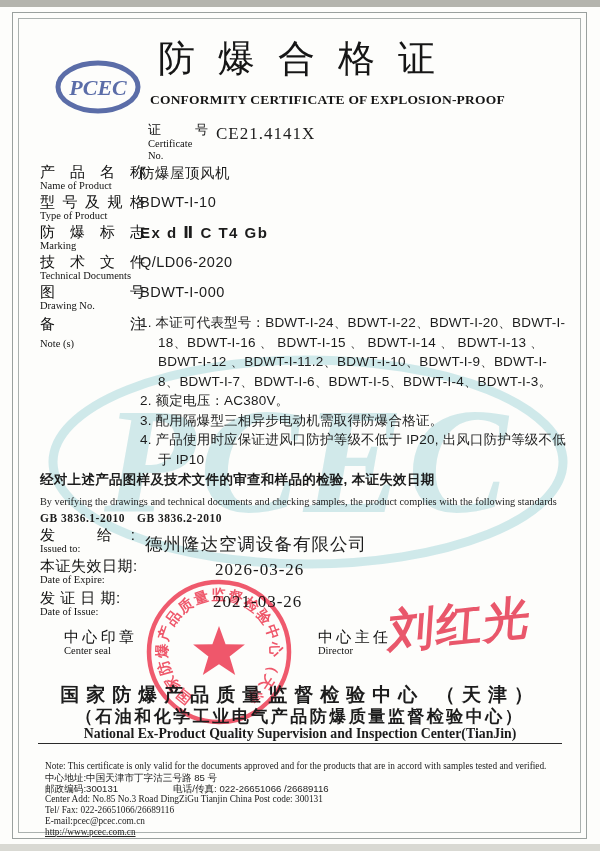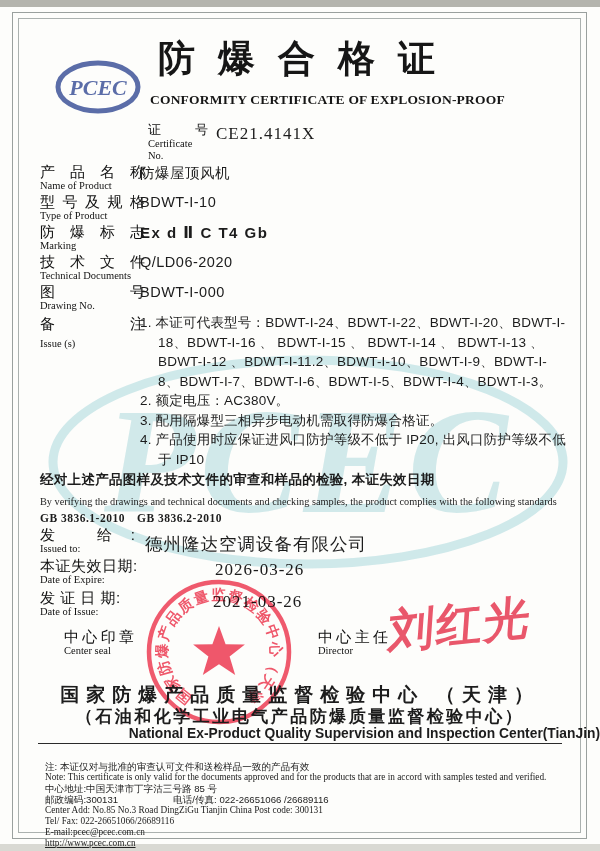--- a/index.html
+++ b/index.html
@@ -16,21 +16,21 @@
   .frame-inner { position:absolute; left:18px; top:18px; right:19px; bottom:18px; border:1px solid #abb1af; }
 
   
   .watermark { position:absolute; left:40px; top:350px; width:540px; height:230px; pointer-events:none; }
 
   
   .logo { position:absolute; left:55px; top:60px; width:86px; height:54px; }
   .title-zh {
     position:absolute; left:158px; top:34px; white-space:nowrap;
     font-family:"Liberation Serif","DejaVu Serif",serif;
-    font-size:37px; font-weight:700; letter-spacing:23px; color:#161616;
+    font-size:37px; font-weight:400; letter-spacing:23px; color:#161616;
   }
   .title-en {
     position:absolute; left:150px; top:92px; white-space:nowrap;
     font-family:"Liberation Serif","DejaVu Serif",serif;
     font-size:13.5px; font-weight:700; letter-spacing:0.2px; color:#161616;
   }
   .certno-label { position:absolute; left:148px; top:121px; width:62px; }
   .certno-value {
     position:absolute; left:216px; top:124px;
     font-family:"Liberation Serif","DejaVu Serif",serif; font-size:17px; letter-spacing:1px;
@@ -75,22 +75,22 @@
   .signature {
     position:absolute; left:388px; top:592px; width:180px;
     font-size:46px; font-weight:700; color:#e8495f; white-space:nowrap;
     transform:rotate(-6deg) skewX(-10deg); letter-spacing:2px; opacity:0.92;
   }
 
   .org-zh1 { position:absolute; left:0; top:682px; width:600px; text-align:center;
     font-family:"Liberation Serif","DejaVu Serif",serif; font-size:19px; font-weight:700; letter-spacing:7px; white-space:nowrap; }
   .org-zh2 { position:absolute; left:0; top:705px; width:600px; text-align:center;
     font-family:"Liberation Serif","DejaVu Serif",serif; font-size:17px; font-weight:700; letter-spacing:2.5px; white-space:nowrap; }
-  .org-en  { position:absolute; left:0; top:726px; width:600px; text-align:right;
-    font-family:Liberation Sans, sans-serif; font-size:13.8px; font-weight:700; }
+  .org-en  { position:absolute; left:0; top:726px; width:600px; text-align:center;
+    font-family:Liberation Serif, serif; font-size:13.8px; font-weight:700; }
   .org-rule { position:absolute; left:38px; top:743px; width:524px; border-bottom:1.5px solid #2a2a2a; }
 
   .footer { position:absolute; left:45px; top:761px; width:515px;
     font-family:"Liberation Serif","DejaVu Serif",serif; font-size:9.3px; color:#222; line-height:11px; }
   .footer .zh { font-family:"Liberation Sans","DejaVu Sans",sans-serif; font-size:9.6px; }
   .f-cols { display:flex;flex-direction:column; }
   .f-left { width:285px; }
   .f-right { flex:1; display:flex; }
   .f-right .gap { width:55px; }
   .underline { text-decoration:underline; }
@@ -142,21 +142,21 @@
     <div class="field-value">Q/LD06-2020</div>
   </div>
   <div class="field-row">
     <div class="lbl-zh">图 号</div>
     <div class="lbl-en">Drawing No.</div>
     <div class="field-value">BDWT-I-000</div>
   </div>
   <div class="notes-row">
     <div class="notes-label">
       <div class="lbl-zh">备 注</div>
-      <div class="lbl-en" style="margin-top:6px">Issue (s)</div>
+      <div class="lbl-en" style="margin-top:6px">Note (s)</div>
     </div>
     <div class="notes-list">
       <div class="note-item">1. 本证可代表型号：BDWT-I-24、BDWT-I-22、BDWT-I-20、BDWT-I-18、BDWT-I-16 、 BDWT-I-15 、 BDWT-I-14 、 BDWT-I-13 、 BDWT-I-12 、BDWT-I-11.2、BDWT-I-10、BDWT-I-9、BDWT-I-8、BDWT-I-7、BDWT-I-6、BDWT-I-5、BDWT-I-4、BDWT-I-3。</div>
       <div class="note-item">2. 额定电压：AC380V。</div>
       <div class="note-item">3. 配用隔爆型三相异步电动机需取得防爆合格证。</div>
       <div class="note-item">4. 产品使用时应保证进风口防护等级不低于 IP20, 出风口防护等级不低于 IP10</div>
     </div>
   </div>
 </div>
 
@@ -201,21 +201,20 @@
   <div class="lbl-en">Director</div>
 </div>
 <div class="signature">刘红光</div>
 
 <div class="org-zh1">国家防爆产品质量监督检验中心 （天津）</div>
 <div class="org-zh2">（石油和化学工业电气产品防爆质量监督检验中心）</div>
 <div class="org-en">National Ex-Product Quality Supervision and Inspection Center(TianJin)</div>
 <div class="org-rule"></div>
 
 <div class="footer">
-  <div class="zh">注: 本证仅对与批准的审查认可文件和送检样品一致的产品有效</div>
   <div>Note: This certificate is only valid for the documents approved and for the products that are in accord with samples tested and verified.</div>
   <div class="f-cols">
     <div class="f-left zh">中心地址:中国天津市丁字沽三号路 85 号</div>
     <div class="f-right">
       <span class="zh">邮政编码:300131</span>
       <span class="gap"></span>
       <span class="zh">电话/传真: 022-26651066 /26689116</span>
     </div>
   </div>
   <div class="f-cols">

